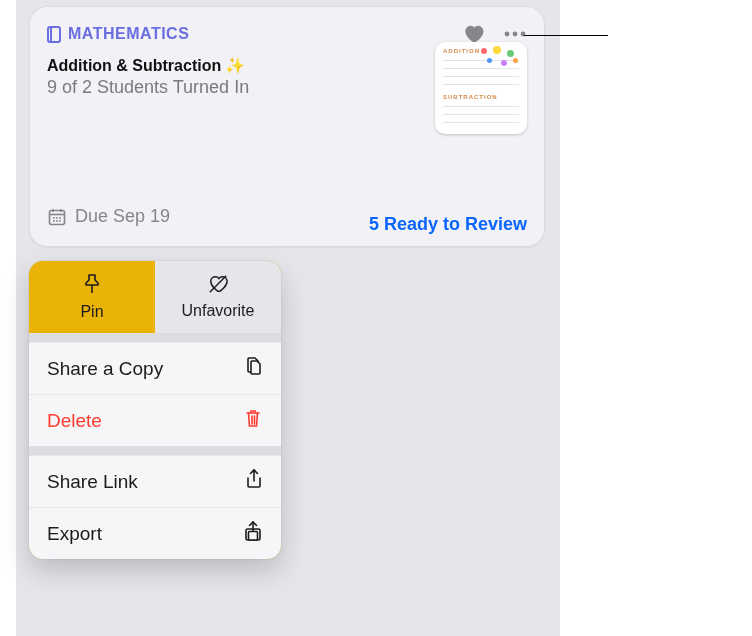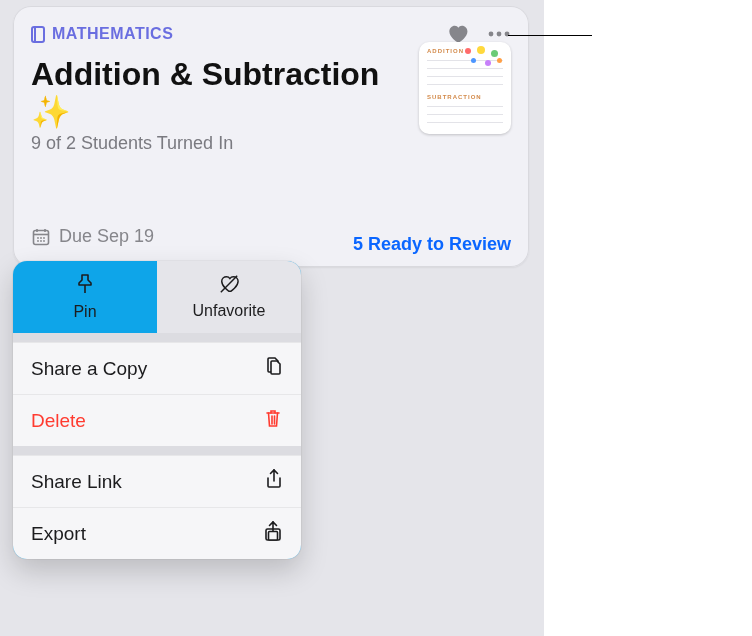--- a/index.html
+++ b/index.html
@@ -6,21 +6,21 @@
   body {
     margin: 0;
     width: 752px;
     height: 636px;
     background: #fff;
     font-family: -apple-system, "Helvetica Neue", Helvetica, Arial, sans-serif;
     position: relative;
   }
   .stage {
     position: absolute;
-    left: 0; top: 0;
+    left: 16px; top: 0;
     width: 544px; height: 636px;
     background: #e5e5ea;
   }
 
   
   .card {
     position: absolute;
     left: 13px; top: 6px;
     width: 516px;
     background: #f1f1f6;
@@ -53,21 +53,21 @@
     display:flex; align-items:center; justify-content:center;
     color: #86868b;
     cursor: pointer;
   }
   .card-body {
     display: flex;
     margin-top: 8px;
   }
   .card-text { flex: 1; padding-right: 10px; }
   .title {
-    font-size: 32px;
+    font-size: 16px;
     font-weight: 700;
     color: #111;
     margin: 2px 0 2px 0;
   }
   .subtitle {
     font-size: 18px;
     color: #7a7a80;
     margin-top: 2px;
   }
   .thumb {
@@ -111,22 +111,22 @@
     font-weight:700;
     font-size:18px;
     cursor:pointer;
     margin-top:16px;
   }
 
   
   .menu {
     position:absolute;
     left: 13px; top: 261px;
-    width: 288px;
-    background:#0ea5e9;
+    width: 252px;
+    background:#eab308;
     border-radius: 14px;
     box-shadow: 0 12px 28px rgba(0,0,0,0.18), 0 0 0 1px rgba(0,0,0,0.04);
     overflow:hidden;
   }
   .menu-tabs {
     display:flex;
     height: 72px;
   }
   .menu-tab {
     flex:1;

